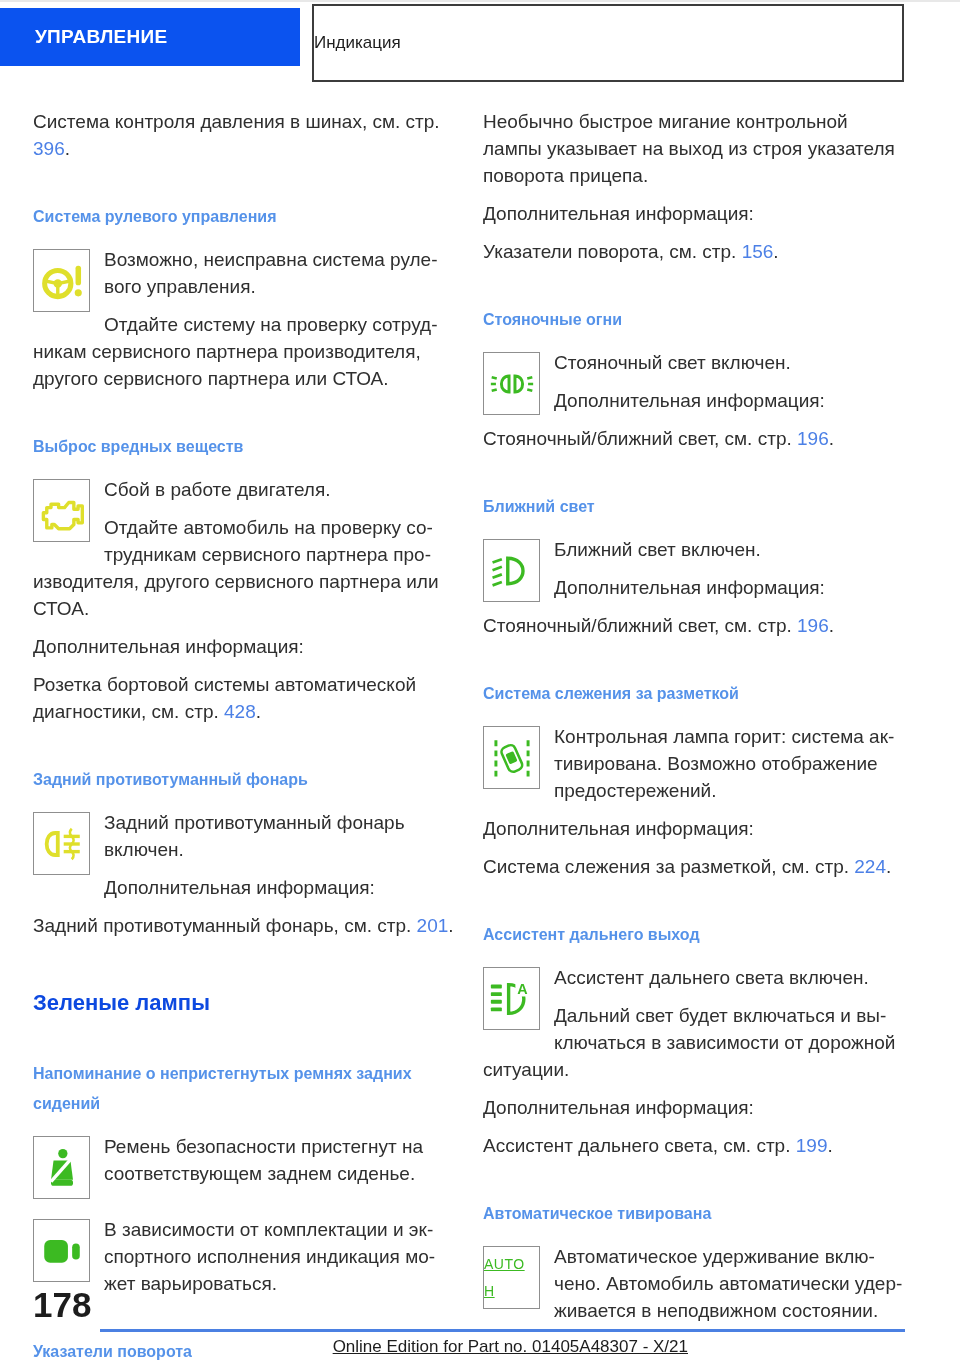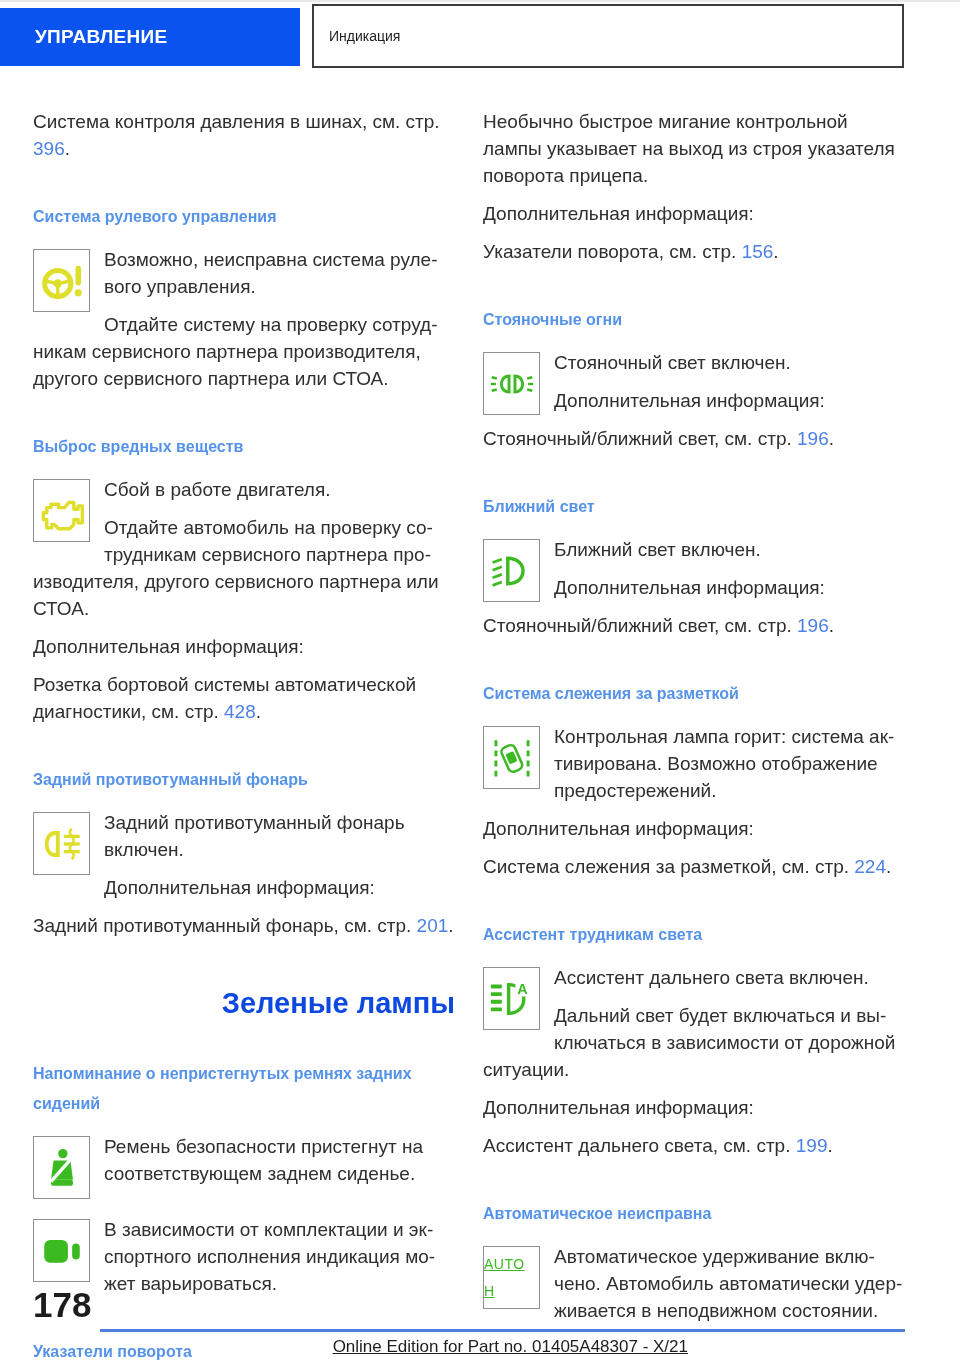--- a/index.html
+++ b/index.html
@@ -9,37 +9,36 @@
     margin:2px auto;
   }
   
   .page-header{position:relative;height:64px;}
   .chapter-tab{
     position:absolute;left:0;top:6px;width:300px;height:58px;box-sizing:border-box;
     background:var(--header-blue,#0b53ef);color:#fff;display:flex;align-items:center;
     padding-left:35px;font-weight:bold;font-size:19px;letter-spacing:.3px;
   }
   .section-tab{
-    position:absolute;left:312px;top:2px;width:592px;height:64px;box-sizing:border-box;
+    position:absolute;left:312px;top:2px;width:592px;height:78px;box-sizing:border-box;
     background:#fff;border:2px solid #3c3c3c;display:flex;align-items:center;
-    padding-left:15px;font-size:14px;color:#1e1e1e;
+    font-size:17px;color:#1e1e1e;
   }
   
   .columns{display:flex;gap:28px;padding:0 55px 0 33px;margin-top:42px;}
   .col{width:422px;flex:0 0 422px;font-size:19px;line-height:27px;}
   .col > :first-child{margin-top:0;}
   .para{margin:0 0 11px;}
   .section-heading{
     font-size:16px;line-height:30px;font-weight:bold;margin:40px 0 14px;
     color:var(--section-heading-blue,#5592e9);
   }
   .chapter-heading{
-    font-size:29px;line-height:32px;font-weight:bold;margin:48px 0 8px;
+    font-size:22px;line-height:32px;font-weight:bold;margin:48px 0 8px;
     color:var(--chapter-heading-blue,#0d49e0);
-    text-align:right;
   }
   .plink{color:var(--link-blue,#4c80e6);cursor:pointer;}
   .icon-block{margin:0 0 11px;}
   .icon-block .para:last-of-type{margin-bottom:0;}
   .icon-box{
     float:left;width:57px;height:63px;box-sizing:border-box;border:1px solid #8f8f8f;
     background:#fff;display:flex;align-items:center;justify-content:center;
     margin:3px 14px 6px 0;
   }
   .icon-box.yellow{color:var(--icon-yellow,#dfdf2b);}
@@ -200,42 +199,42 @@
                 <rect x="17.5" y="11" width="17" height="31" rx="6" fill="none" stroke="currentColor" stroke-width="3"></rect>
                 <rect x="21" y="19" width="10" height="13" rx="2" fill="currentColor"></rect>
               </g>
             </svg>
           </span>
           <p class="para"><span>Контрольная лампа горит: система ак­тивирована. Возможно отображение предостережений.</span></p>
           <div class="clear"></div>
         </div>
         <p class="para"><span>Дополнительная информация:</span></p>
         <p class="para"><span>Система слежения за разметкой, см. стр. </span><span class="plink">224</span><span>.</span></p>
-        <div class="section-heading">Ассистент трудникам света</div>
+        <div class="section-heading">Ассистент дальнего выход</div>
         <div class="icon-block">
           <span class="icon-box green">
             <svg viewBox="0 0 52 52" width="44" height="46">
               <g fill="currentColor">
                 <rect x="1" y="9" width="13" height="4.5" rx="1"></rect>
                 <rect x="1" y="18" width="13" height="4.5" rx="1"></rect>
                 <rect x="1" y="27" width="13" height="4.5" rx="1"></rect>
                 <rect x="1" y="36" width="13" height="4.5" rx="1"></rect>
               </g>
               <path fill="none" stroke="currentColor" stroke-width="4" d="M22 9 C46 9 46 43 22 43 Z"></path>
               <rect x="30" y="5" width="17" height="18" fill="#fff"></rect>
               <text x="38.5" y="20" text-anchor="middle" font-size="17" font-weight="bold" fill="currentColor" font-family="Liberation Sans, sans-serif">A</text>
             </svg>
           </span>
           <p class="para"><span>Ассистент дальнего света включен.</span></p>
           <p class="para"><span>Дальний свет будет включаться и вы­ключаться в зависимости от дорожной ситуации.</span></p>
           <div class="clear"></div>
         </div>
         <p class="para"><span>Дополнительная информация:</span></p>
         <p class="para"><span>Ассистент дальнего света, см. стр. </span><span class="plink">199</span><span>.</span></p>
-        <div class="section-heading">Автоматическое неисправна</div>
+        <div class="section-heading">Автоматическое тивирована</div>
         <div class="icon-block">
           <span class="icon-box green">
             <span class="auto-h">AUTO H</span>
           </span>
           <p class="para"><span>Автоматическое удерживание вклю­чено. Автомобиль автоматически удер­живается в неподвижном состоянии.</span></p>
           <div class="clear"></div>
         </div>
       </div>
   </main>
 

